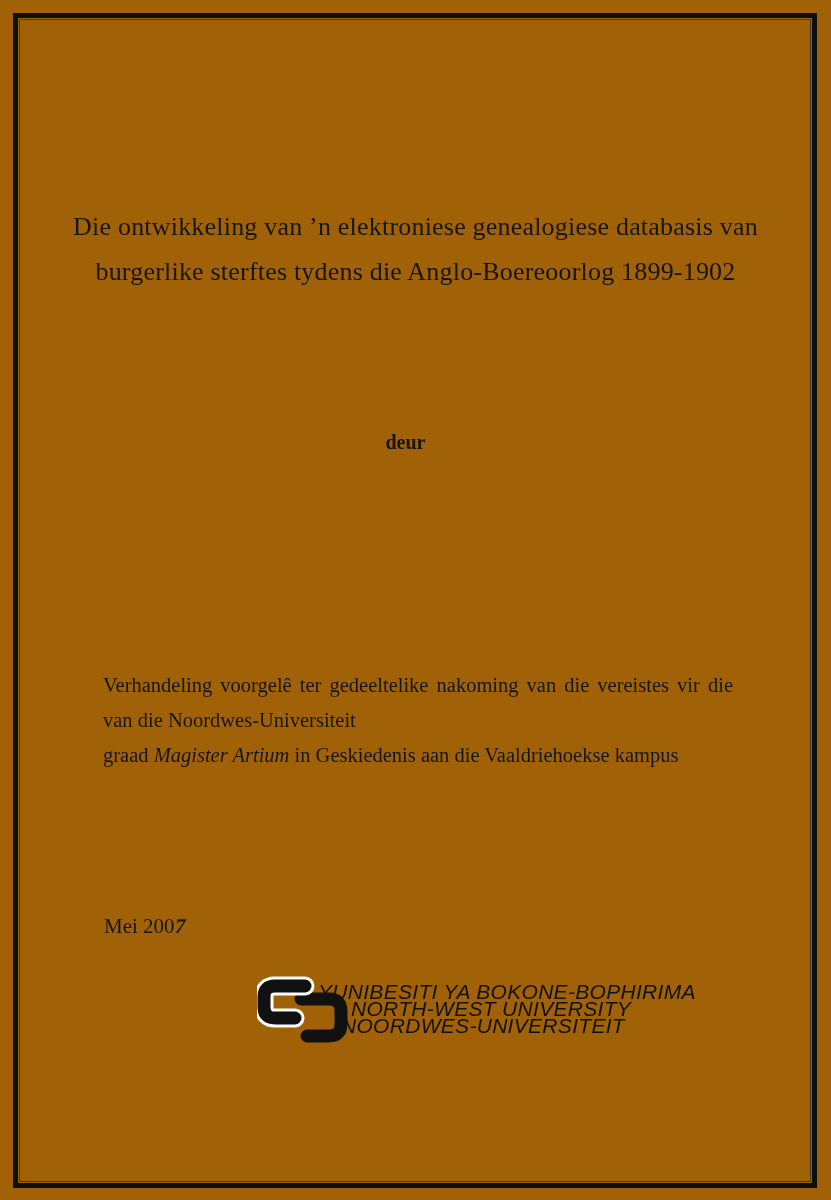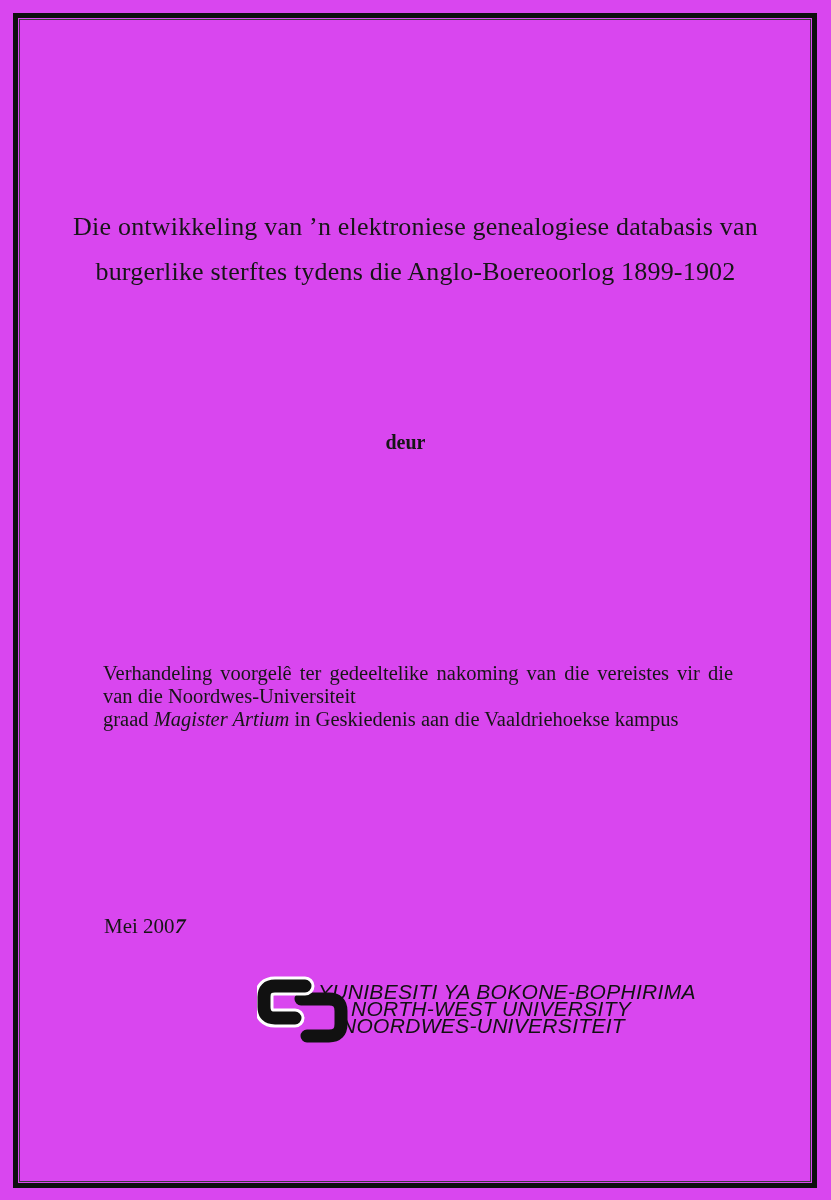--- a/index.html
+++ b/index.html
@@ -4,21 +4,21 @@
 <style>
   html, body {
     margin: 0;
     padding: 0;
     background: #ffffff;
   }
   .page {
     position: relative;
     width: 831px;
     height: 1200px;
-    background: #d946ef;
+    background: #a16207;
     overflow: hidden;
     font-family: "Liberation Serif", serif;
     color: #161616;
   }
   
   .frame {
     position: absolute;
     left: 13px;
     top: 13px;
     right: 14px;
@@ -64,21 +64,21 @@
     font-size: 22px;
   }
   .statement {
     position: absolute;
     left: 103px;
     width: 630px;
     top: 662px;
     font-size: 20.5px;
     line-height: 23px;
   }
-  .st-line { display: block; }
+  .st-line { display: block; margin-top: 12px; }
   .st-justify {
     text-align: justify;
     text-align-last: justify;
   }
   .italic { font-style: italic; }
   .supervisor {
     position: absolute;
     left: 104px;
     top: 887px;
     font-size: 21px;

